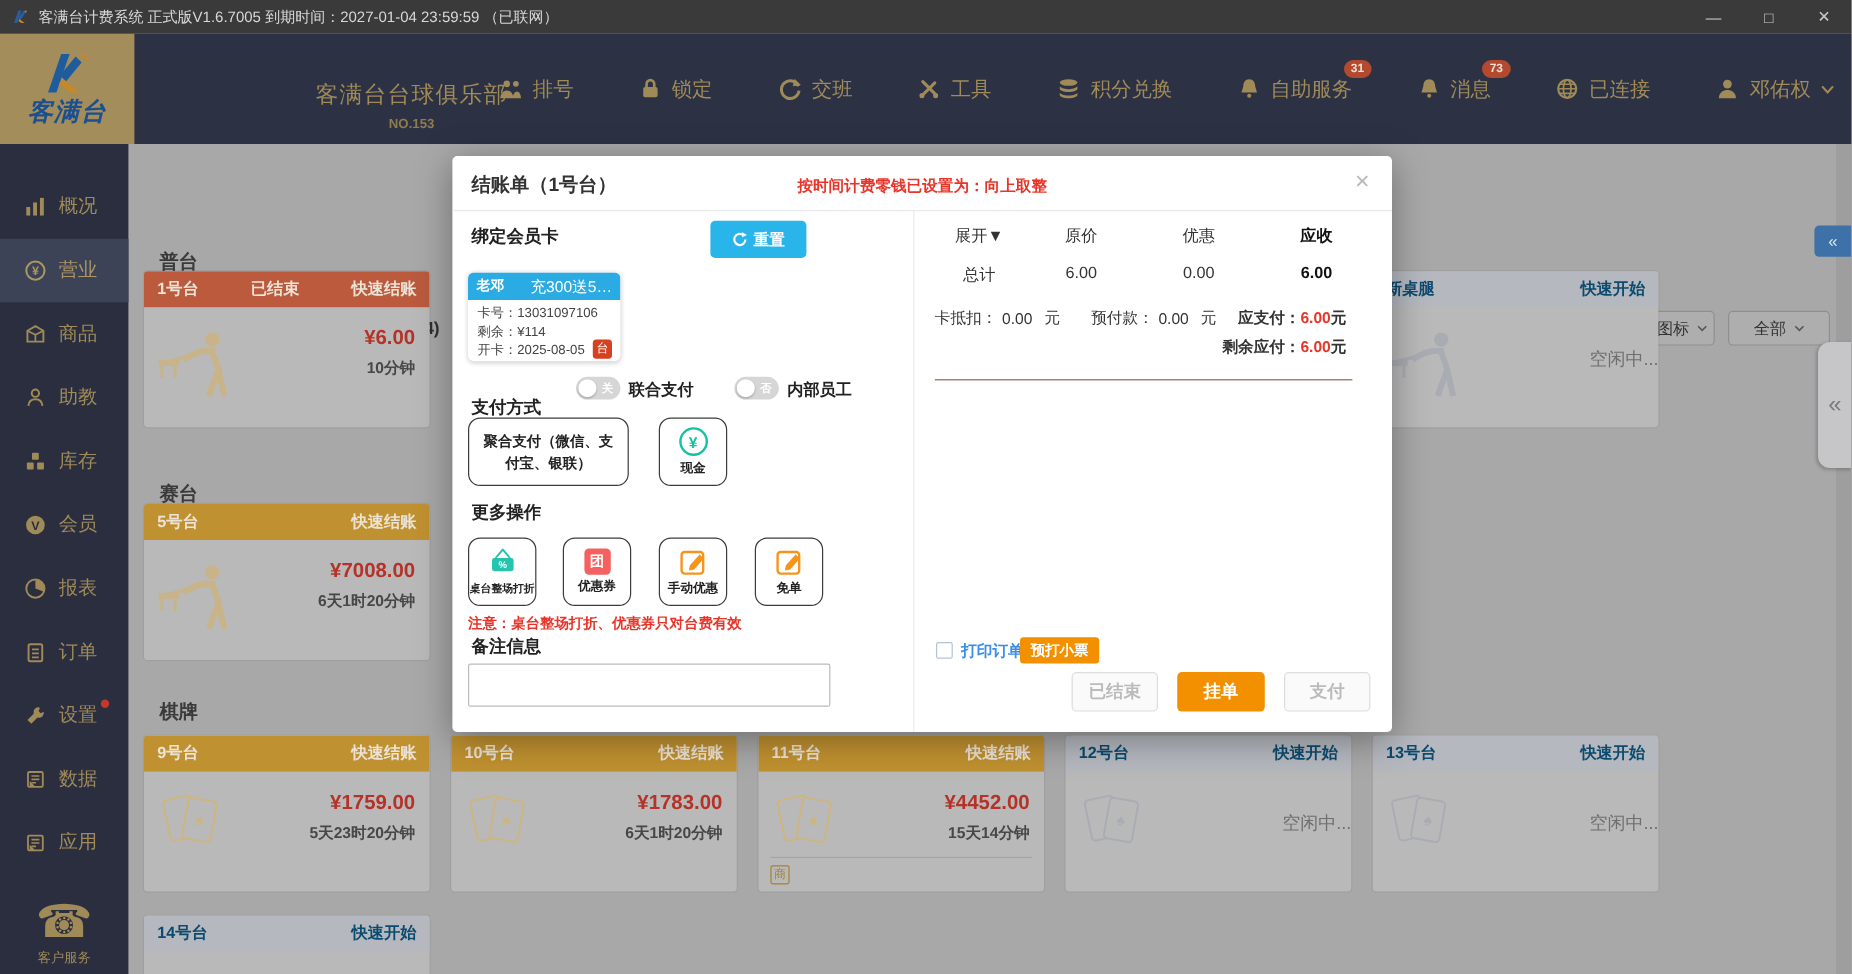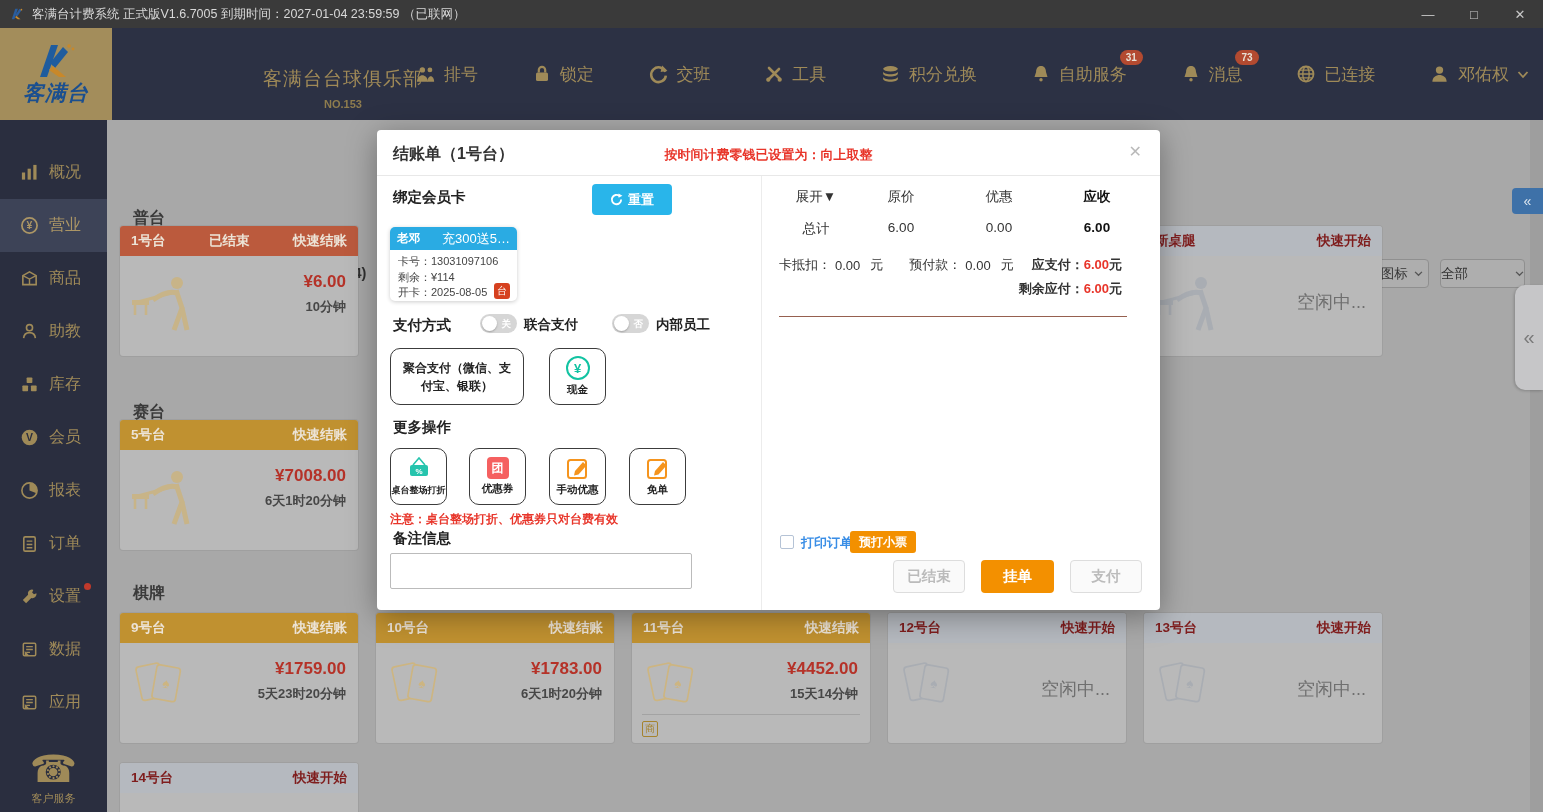--- a/index.html
+++ b/index.html
@@ -45,25 +45,25 @@
   .tool-btn { position:absolute; top:139px; height:29px; border:1px solid #8f8f8f; border-radius:4px; background:#aeaeae; color:#333; font-size:13.5px; display:flex; align-items:center; justify-content:center; gap:6px; }
   .tool-btn.orange { border-color:#b37a22; color:#b37a22; font-weight:bold; }
   .tool-btn.frag { border-color:#4a7fb5; }
   .dd-caret { width:9px; height:6px; }
 
   .card { position:absolute; width:238px; height:130px; background:#b9b9b9; border-radius:3px; overflow:hidden; box-shadow:0 0 0 1px rgba(0,0,0,.05); }
   .card-h { height:30px; display:flex; align-items:center; justify-content:space-between; padding:0 11px; font-size:13.5px; font-weight:bold; color:#ece3d6; }
   .card-h .mid { font-weight:bold; }
   .hdr-red { background:#bb5a3d; }
   .hdr-gold { background:#c09130; }
-  .hdr-gray { background:#b5b9bf; color:#7f1d1d; }
+  .hdr-gray { background:#b5b9bf; color:#0c4a6e; }
   .card-body { position:relative; height:100px; }
   .price { position:absolute; right:12px; top:16px; color:#b53228; font-weight:bold; font-size:17px; }
   .time { position:absolute; right:12px; top:42px; color:#474747; font-size:13px; font-weight:bold; }
-  .idle { position:absolute; right:16px; top:34px; color:#6f6f6f; font-size:18px; }
+  .idle { position:absolute; right:0; top:34px; color:#6f6f6f; font-size:15px; }
   .body-icon { position:absolute; left:12px; top:14px; }
   .shop-badge { position:absolute; left:10px; bottom:6px; width:16px; height:16px; border:1px solid #a5832e; color:#a5832e; font-size:10px; display:flex; align-items:center; justify-content:center; border-radius:2px; }
   .card-divider { position:absolute; left:10px; right:10px; bottom:28px; height:1px; background:#a3a3a3; }
 
   .edge-strip { position:absolute; right:0; top:0; width:13px; height:692px; background:#9e9e9e; }
   .blue-tab { position:absolute; left:1405px; top:68px; width:31px; height:26px; background:#3e71a8; border-radius:4px 0 0 4px; color:#dfe7ef; display:flex; align-items:center; justify-content:center; font-size:14px; z-index:6; }
   .drawer { position:absolute; left:1408px; top:165px; width:28px; height:105px; background:#c6c6c8; border-radius:10px 0 0 10px; color:#7a7a7a; display:flex; align-items:center; justify-content:center; font-size:20px; z-index:6; box-shadow:-1px 1px 3px rgba(0,0,0,.2); }
 
   
   .modal { position:absolute; left:377px; top:130px; width:783px; height:480px; background:#ffffff; border-radius:4px; box-shadow:0 6px 30px rgba(0,0,0,.35); z-index:25; }
@@ -321,21 +321,21 @@
     <svg class="dd-caret" viewBox="0 0 10 7">
         <path d="M1 1l4 4 4-4" fill="none" stroke="#555" stroke-width="1.5"></path>
       </svg>
   </div>
   <div class="tool-btn" style="left:1254px; width:68px;">
     <span>大图标</span>
     <svg class="dd-caret" viewBox="0 0 10 7">
         <path d="M1 1l4 4 4-4" fill="none" stroke="#555" stroke-width="1.5"></path>
       </svg>
   </div>
-  <div class="tool-btn" style="left:1333px; width:85px;justify-content:space-between;">
+  <div class="tool-btn" style="left:1333px; width:85px;">
     <span>全部</span>
     <svg class="dd-caret" viewBox="0 0 10 7">
         <path d="M1 1l4 4 4-4" fill="none" stroke="#555" stroke-width="1.5"></path>
       </svg>
   </div>
 
   <div class="sec-title" style="left:26px; top:88px;">普台</div>
   <div class="card" style="left:13px; top:106px;">
     <div class="card-h hdr-red">
       <span>1号台</span>
@@ -541,21 +541,21 @@
       <span class="mc-plan">充300送5…</span>
     </div>
     <div class="mc-body">
       <div><span>卡号：</span><span>13031097106</span></div>
       <div><span>剩余：</span><span>¥114</span></div>
       <div><span>开卡：</span><span>2025-08-05</span></div>
       <div class="mc-badge">台</div>
     </div>
   </div>
 
-  <div class="m-label" style="left:16px; top:186px;">支付方式</div>
+  <div class="m-label" style="left:16px; top:200px;">支付方式</div>
   <div class="toggle" style="left:103px; top:184px;">
     <span class="knob"></span>
     <span class="tg-text">关</span>
   </div>
   <div class="tg-label" style="left:147px; top:186px;">联合支付</div>
   <div class="toggle" style="left:235px; top:184px;">
     <span class="knob"></span>
     <span class="tg-text">否</span>
   </div>
   <div class="tg-label" style="left:279px; top:186px;">内部员工</div>

